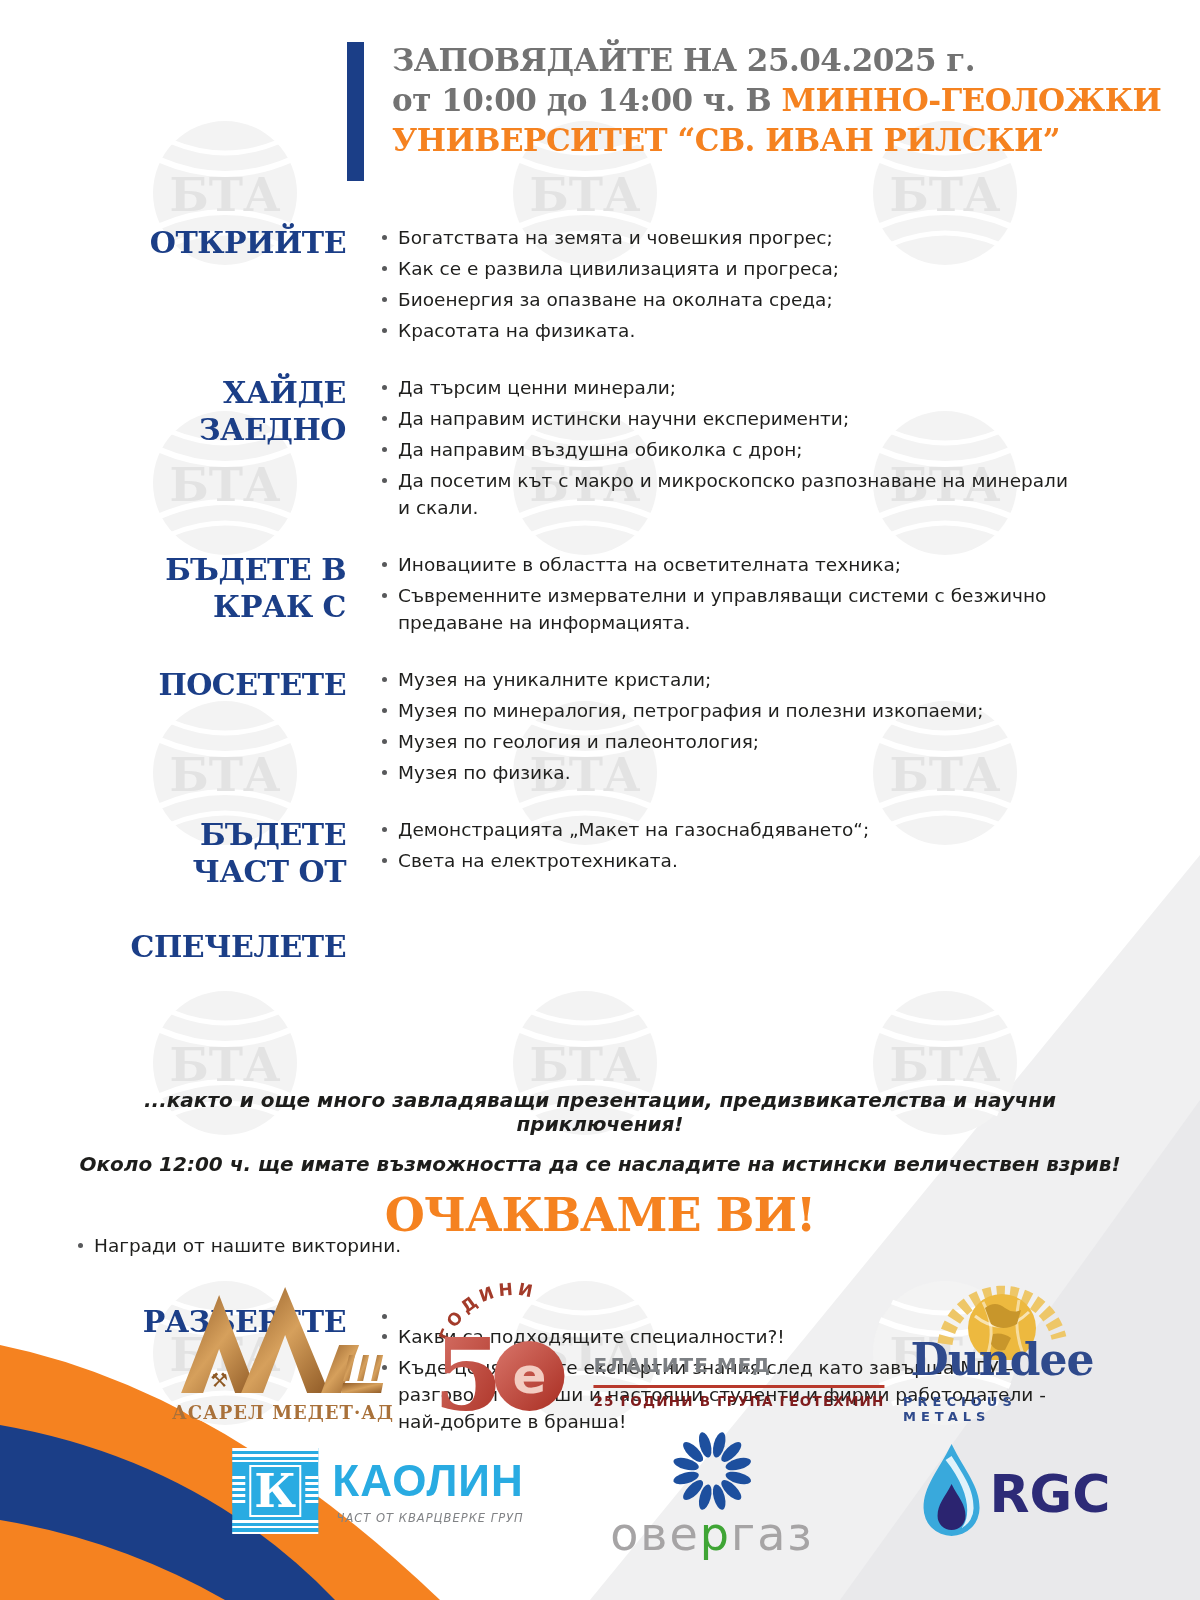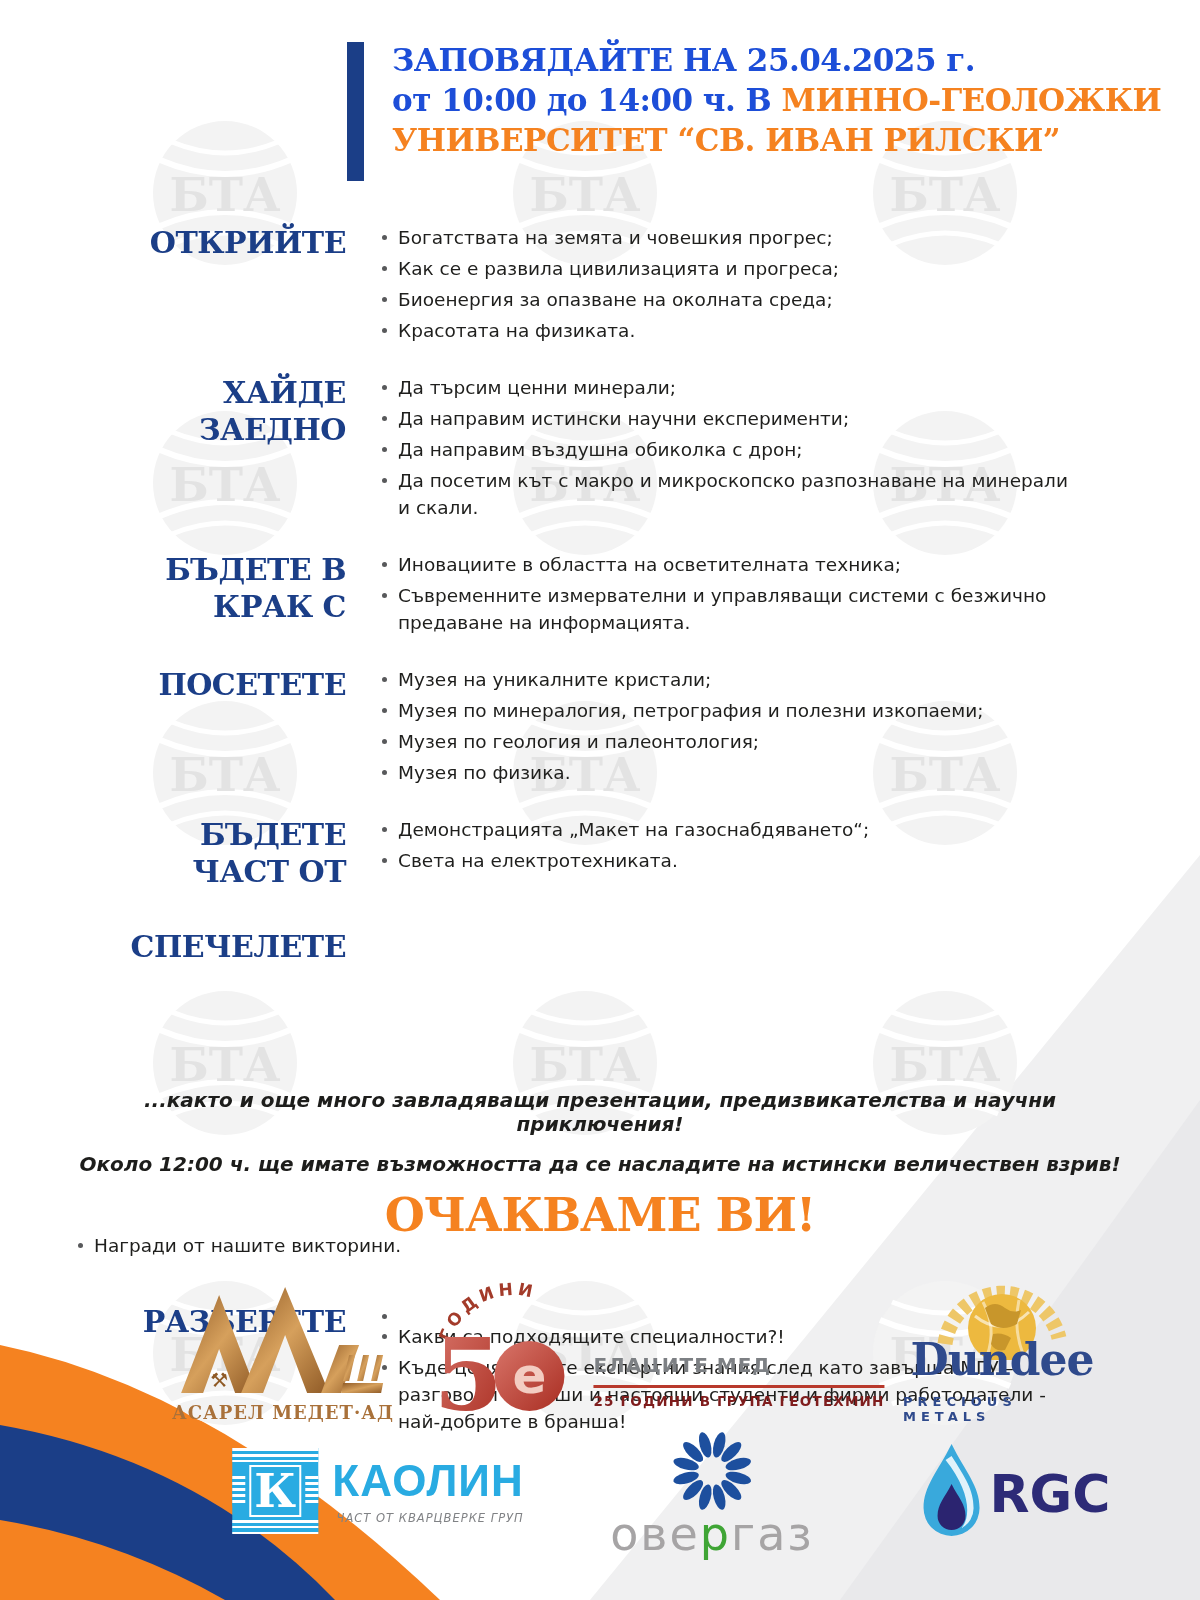--- a/index.html
+++ b/index.html
@@ -7,21 +7,21 @@
           font-family:"DejaVu Sans",sans-serif;color:#1f1f1d;}
   .decor-layer{position:absolute;inset:0;z-index:0;}
   .wm-layer{position:absolute;inset:0;z-index:1;}
   .wm{position:absolute;}
   .content{position:absolute;inset:0;z-index:2;}
 
   
   .vbar{position:absolute;left:347px;top:42px;width:17px;height:139px;background:#1b3e87;}
   .header-text{position:absolute;left:392px;top:40px;font-family:"DejaVu Serif",serif;
                font-weight:700;font-size:31px;line-height:40px;letter-spacing:-0.5px;}
-  .navy{color:#1d4ed8}.orange{color:#f58220}
+  .navy{color:#737373}.orange{color:#f58220}
 
   
   main{position:absolute;left:78px;top:224px;width:1043px;}
   .srow{display:flex;gap:36px;margin-bottom:26px;}
   .srow:nth-child(5){margin-bottom:38px;}
   .srow:nth-child(6){margin-bottom:40px;flex-direction:column;}
   .shead{flex:0 0 268px;width:268px;text-align:right;font-family:"DejaVu Serif",serif;
          font-weight:700;font-size:30px;line-height:37px;color:#1b3e87;letter-spacing:-0.5px;}
   .bullets{list-style:none;margin:0;padding:0;flex:1;max-width:690px;}
   .bullet{display:flex;gap:11px;font-size:18.5px;line-height:27px;margin-bottom:4px;color:#1f1f1d;}

